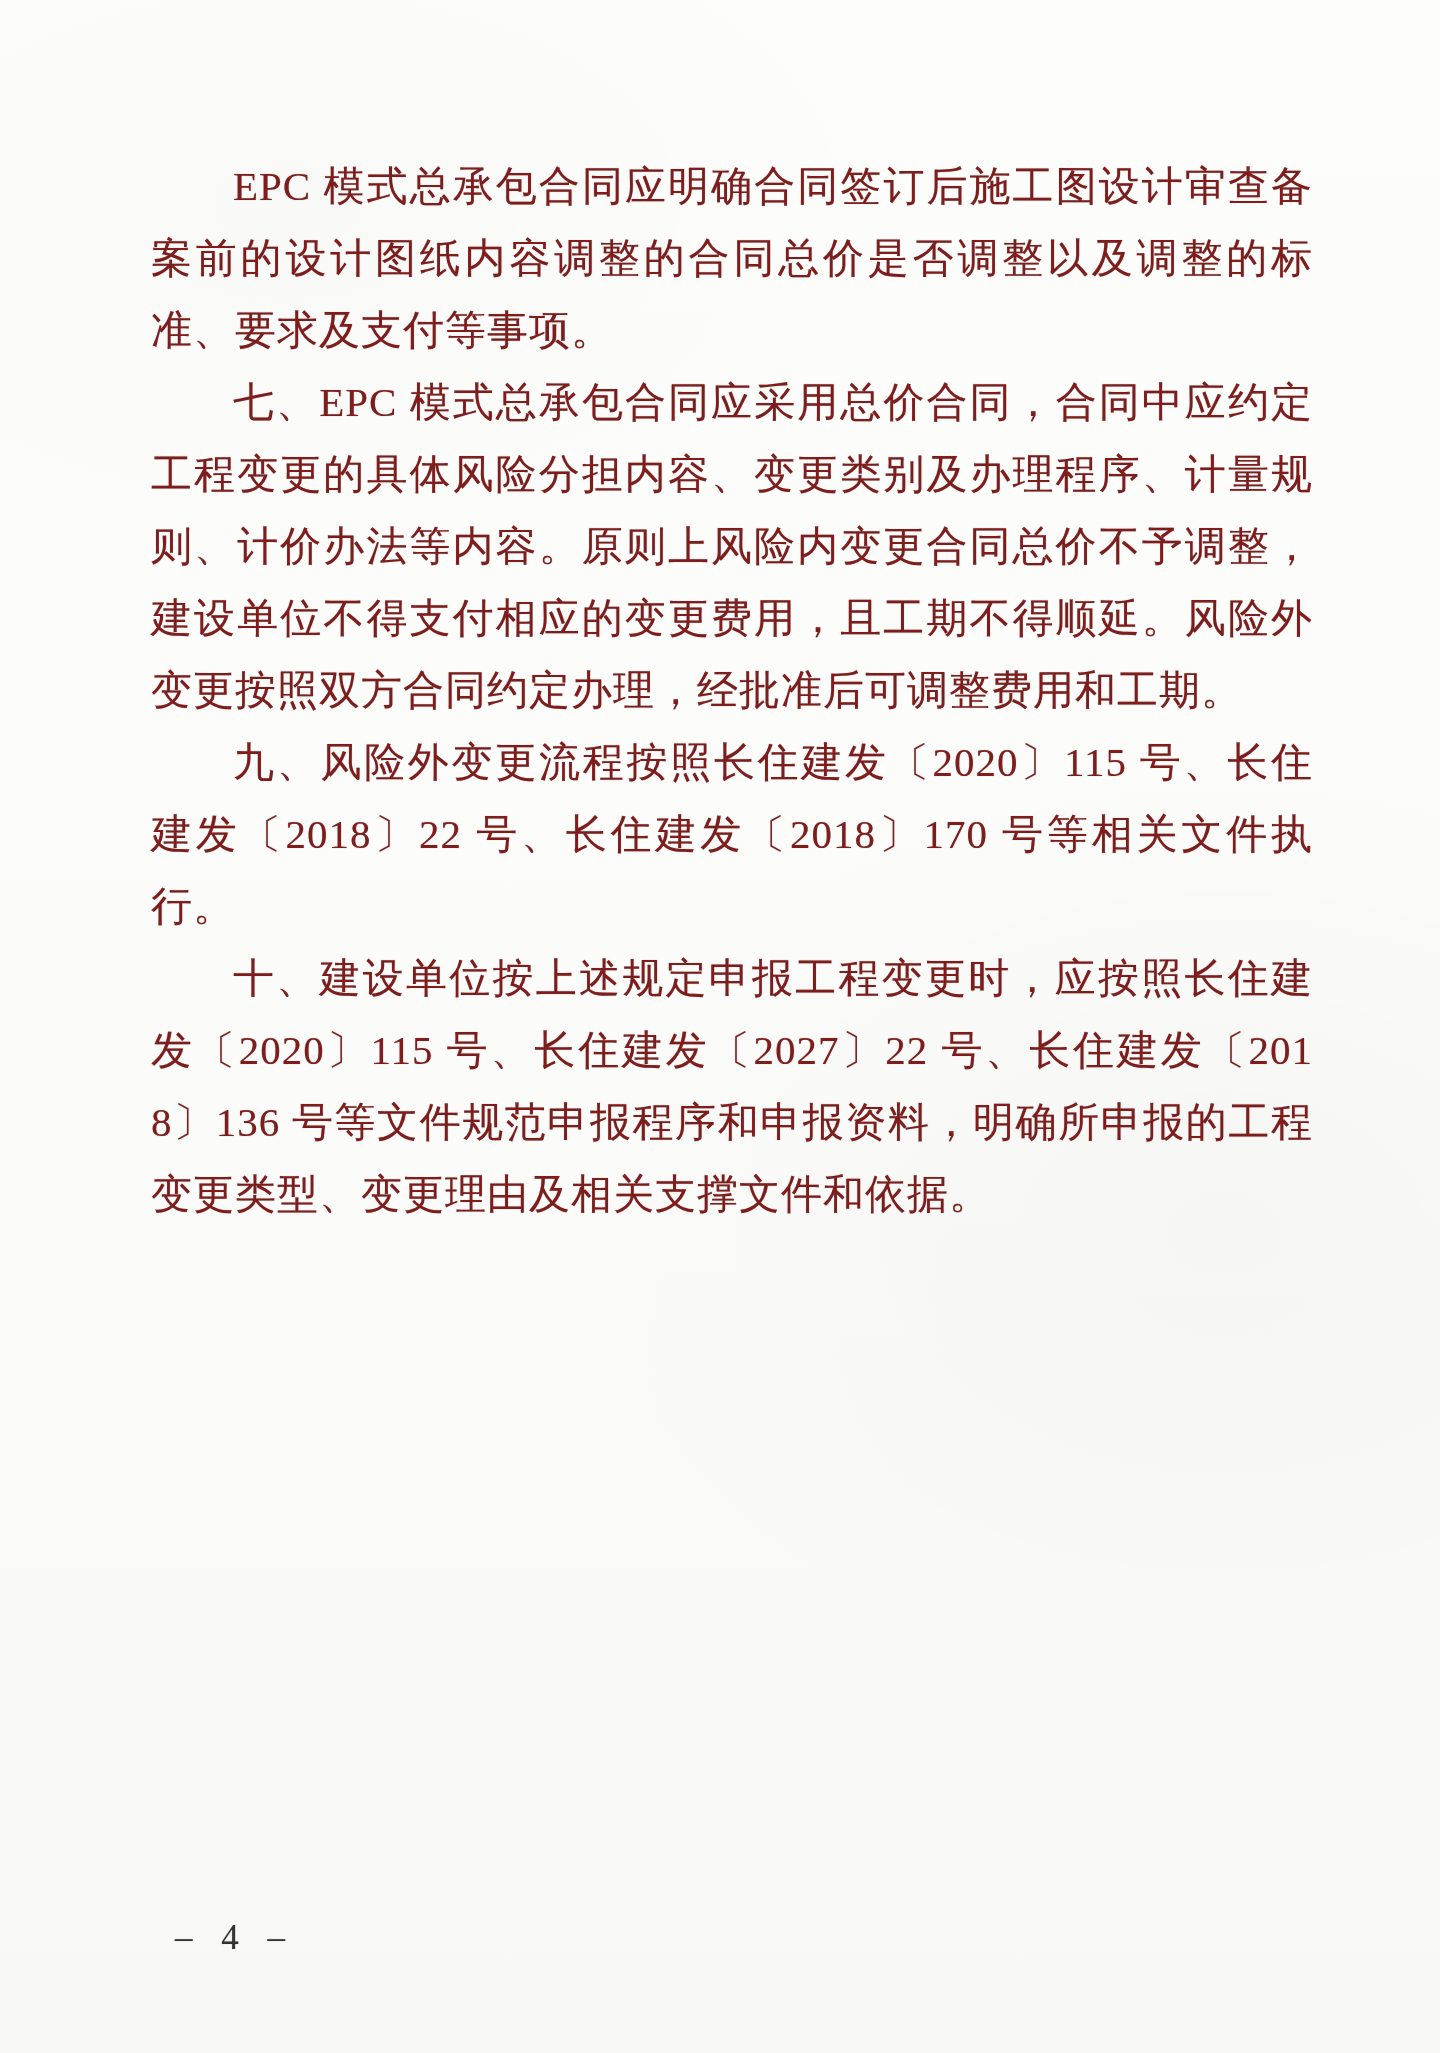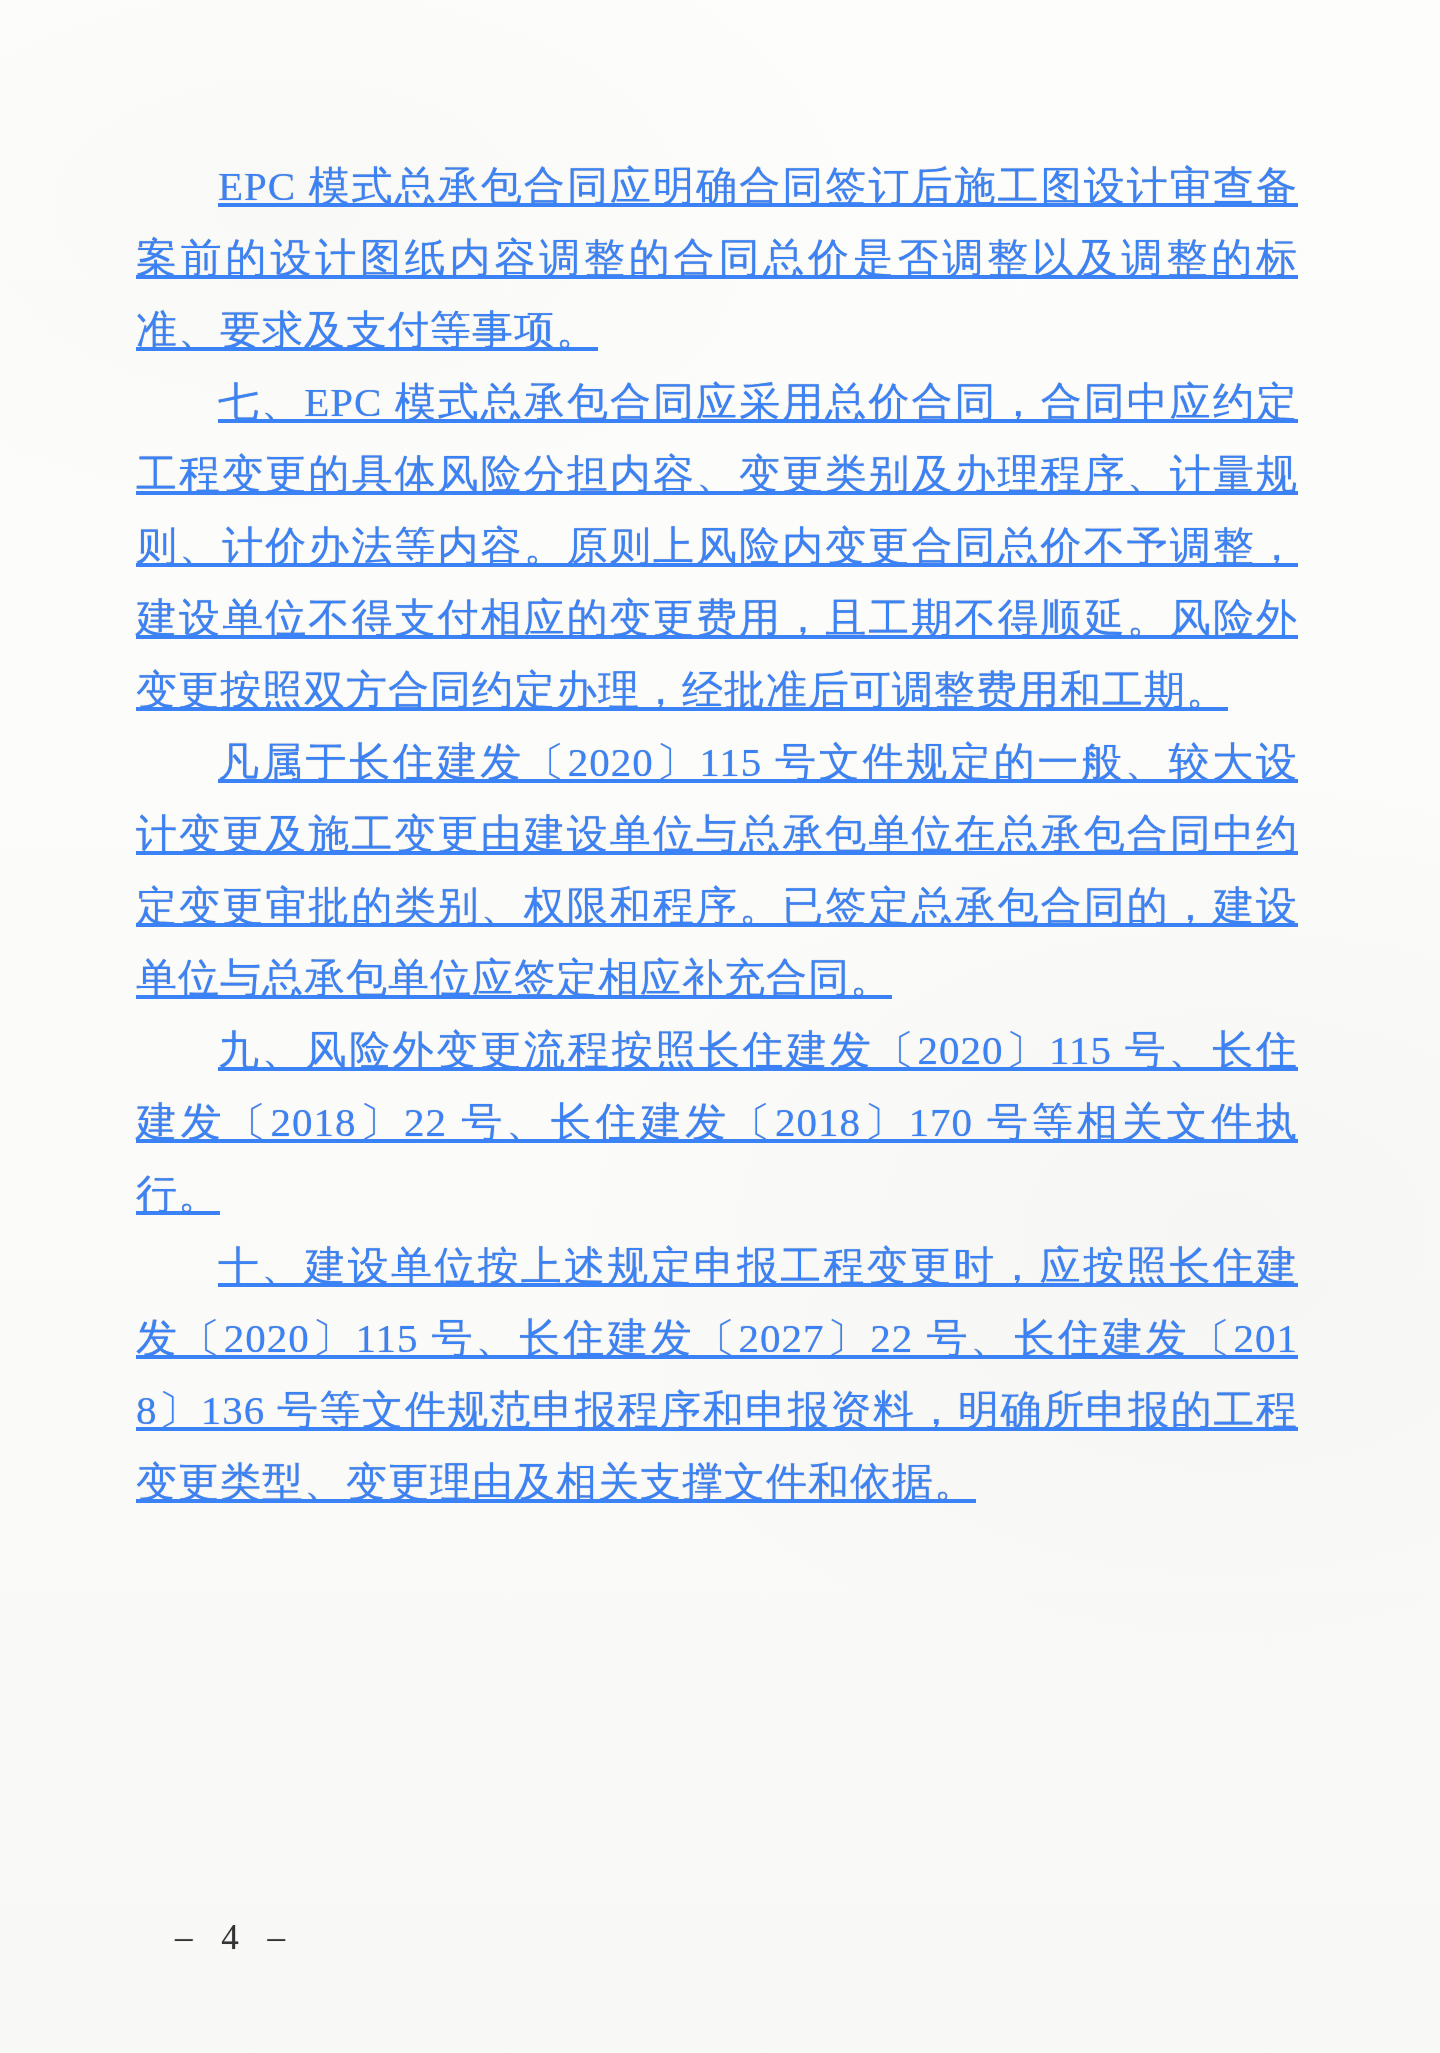--- a/index.html
+++ b/index.html
@@ -27,25 +27,24 @@
     position: absolute;
     inset: 0;
     background:
       radial-gradient(ellipse 900px 500px at 20% 10%, rgba(0,0,0,0.015), transparent 70%),
       radial-gradient(ellipse 1000px 700px at 85% 60%, rgba(0,0,0,0.02), transparent 70%);
     pointer-events: none;
   }
 
   .content {
     position: absolute;
-    left: 136px;
+    left: 151px;
     top: 150px;
     width: 1162px;
-    color: #3b82f6;
-    text-decoration: underline;
+    color: #7f1d1d;
   }
 
   .content p {
     font-size: 41px;
     line-height: 72px;
     text-align: justify;
     text-align-last: left;
     text-indent: 2em;
     letter-spacing: 1px;
     text-shadow: 0 0 1px rgba(55,55,55,0.45);
@@ -63,21 +62,20 @@
   }
 </style>
 </head>
 <body>
 
 <div class="page">
 
   <div class="content">
     <p>EPC 模式总承包合同应明确合同签订后施工图设计审查备案前的设计图纸内容调整的合同总价是否调整以及调整的标准、要求及支付等事项。</p>
     <p>七、EPC 模式总承包合同应采用总价合同，合同中应约定工程变更的具体风险分担内容、变更类别及办理程序、计量规则、计价办法等内容。原则上风险内变更合同总价不予调整，建设单位不得支付相应的变更费用，且工期不得顺延。风险外变更按照双方合同约定办理，经批准后可调整费用和工期。</p>
-    <p>凡属于长住建发〔2020〕115 号文件规定的一般、较大设计变更及施工变更由建设单位与总承包单位在总承包合同中约定变更审批的类别、权限和程序。已签定总承包合同的，建设单位与总承包单位应签定相应补充合同。</p>
     <p>九、风险外变更流程按照长住建发〔2020〕115 号、长住建发〔2018〕22 号、长住建发〔2018〕170 号等相关文件执行。</p>
     <p>十、建设单位按上述规定申报工程变更时，应按照长住建发〔2020〕115 号、长住建发〔2027〕22 号、长住建发〔2018〕136 号等文件规范申报程序和申报资料，明确所申报的工程变更类型、变更理由及相关支撑文件和依据。</p>
   </div>
 
   <div class="footer">
     <span>– 4 –</span>
   </div>
 
 </div>
 

